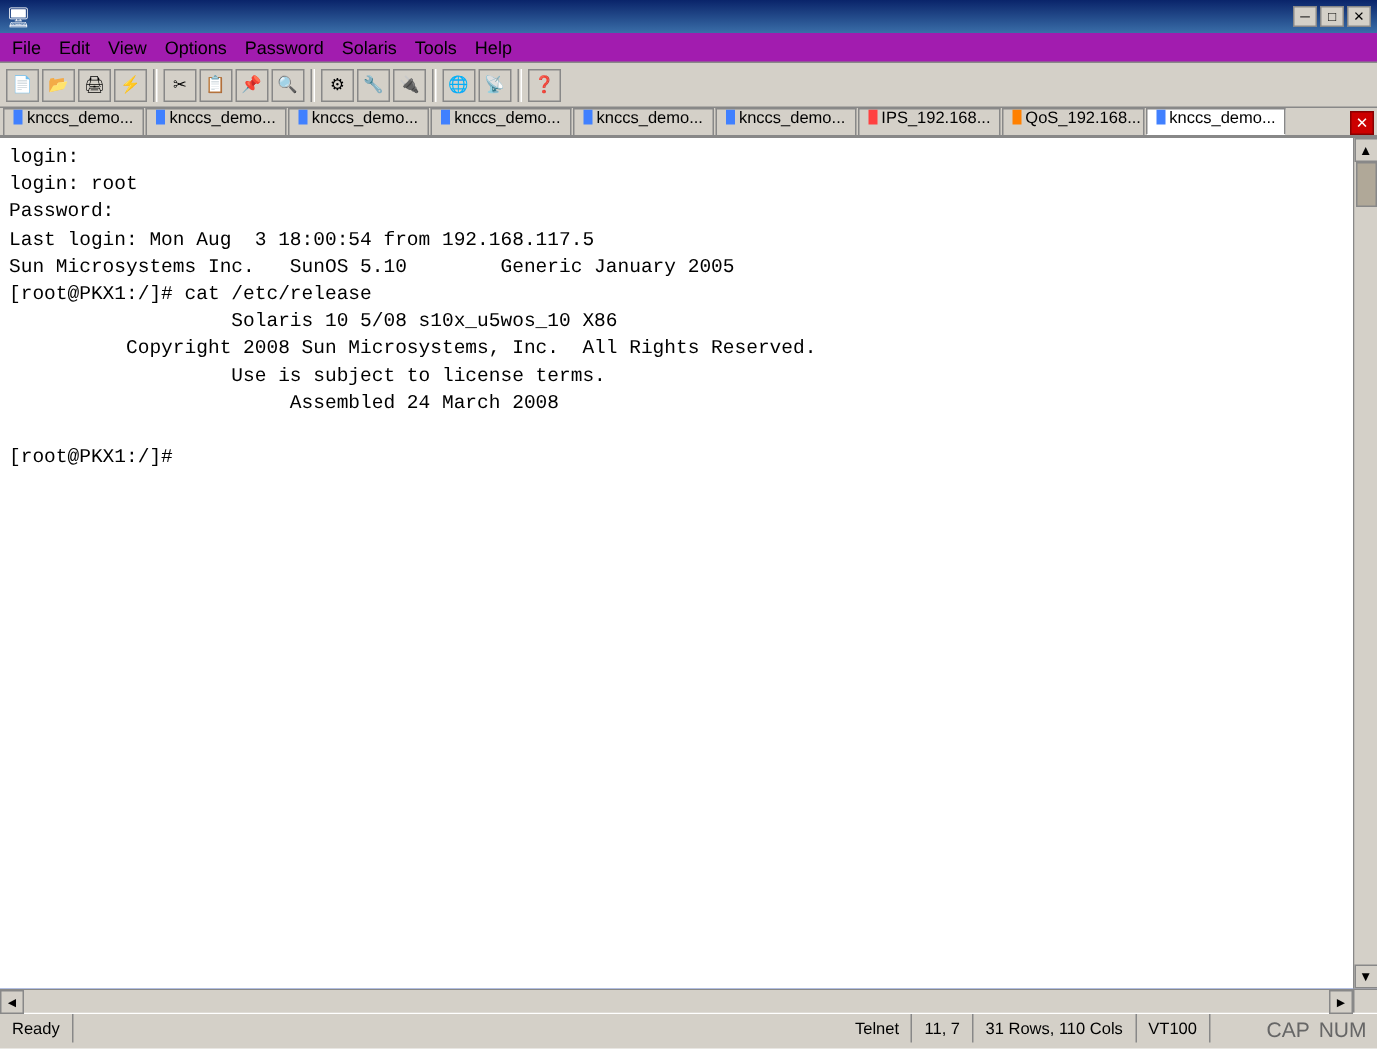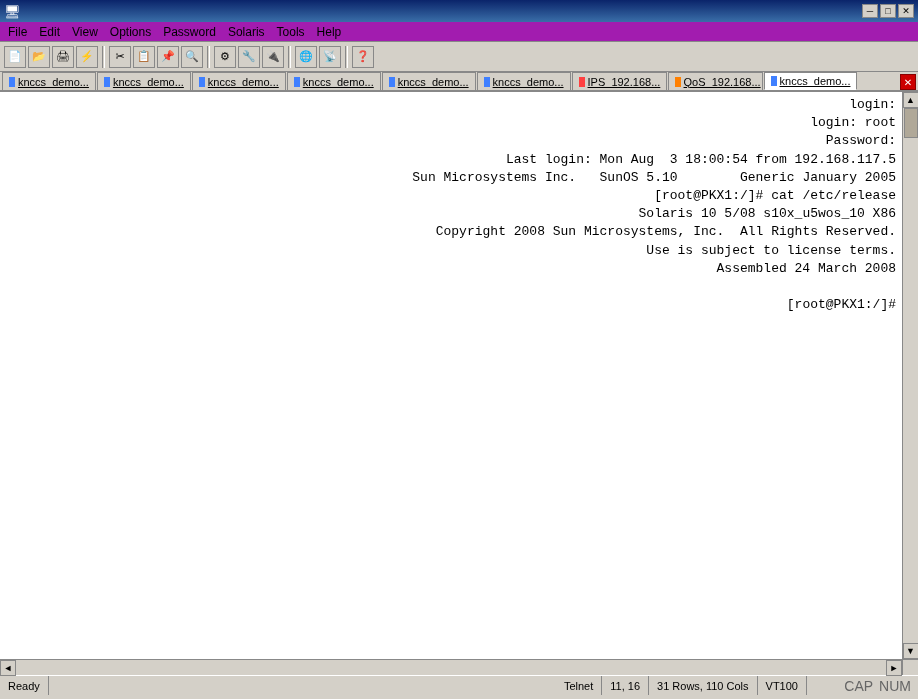--- a/index.html
+++ b/index.html
@@ -105,27 +105,25 @@
     }
     .tab {
       height: 18px;
       padding: 0 6px;
       background: #d4d0c8;
       border: 1px solid #888;
       border-bottom: none;
       font-size: 11px;
       cursor: pointer;
       display: flex;
-      align-items: center;
       gap: 3px;
       margin-right: 1px;
       white-space: nowrap;
       max-width: 95px;
       overflow: hidden;
-      text-decoration: underline;
     }
     .tab.active {
       background: white;
       border-bottom: 1px solid white;
       position: relative;
       z-index: 1;
     }
     .tab-indicator {
       width: 6px;
       height: 10px;
@@ -148,21 +146,20 @@
       margin-left: auto;
       flex-shrink: 0;
     }
     
     
     .terminal-container {
       display: flex;
       height: calc(699px - 22px - 20px - 30px - 20px - 20px - 20px);
       background: #1d4ed8;
       position: relative;
-      text-align: right;
     }
     .terminal {
       flex: 1;
       background: white;
       color: black;
       font-family: 'Courier New', Courier, monospace;
       font-size: 13px;
       padding: 4px 6px;
       overflow: hidden;
       white-space: pre;
@@ -354,19 +351,19 @@
   <div class="scroll-btn" style="width:16px;height:16px;">◄</div>
   <div class="scroll-h-track"></div>
   <div class="scroll-btn" style="width:16px;height:16px;">►</div>
   <div class="scrollbar-v2"></div>
 </div>
 
 <div class="status-bar">
   <span class="status-section">Ready</span>
   <span class="status-spacer"></span>
   <span class="status-section">Telnet</span>
-  <span class="status-section">11, 16</span>
+  <span class="status-section">11, 7</span>
   <span class="status-section">31 Rows, 110 Cols</span>
   <span class="status-section">VT100</span>
   <span class="status-section" style="border-right:none;">&nbsp;&nbsp;&nbsp;&nbsp;&nbsp;&nbsp;</span>
   <span class="cap-key">CAP</span>
   <span class="cap-key">NUM</span>
 </div>
 
 </body></html>

